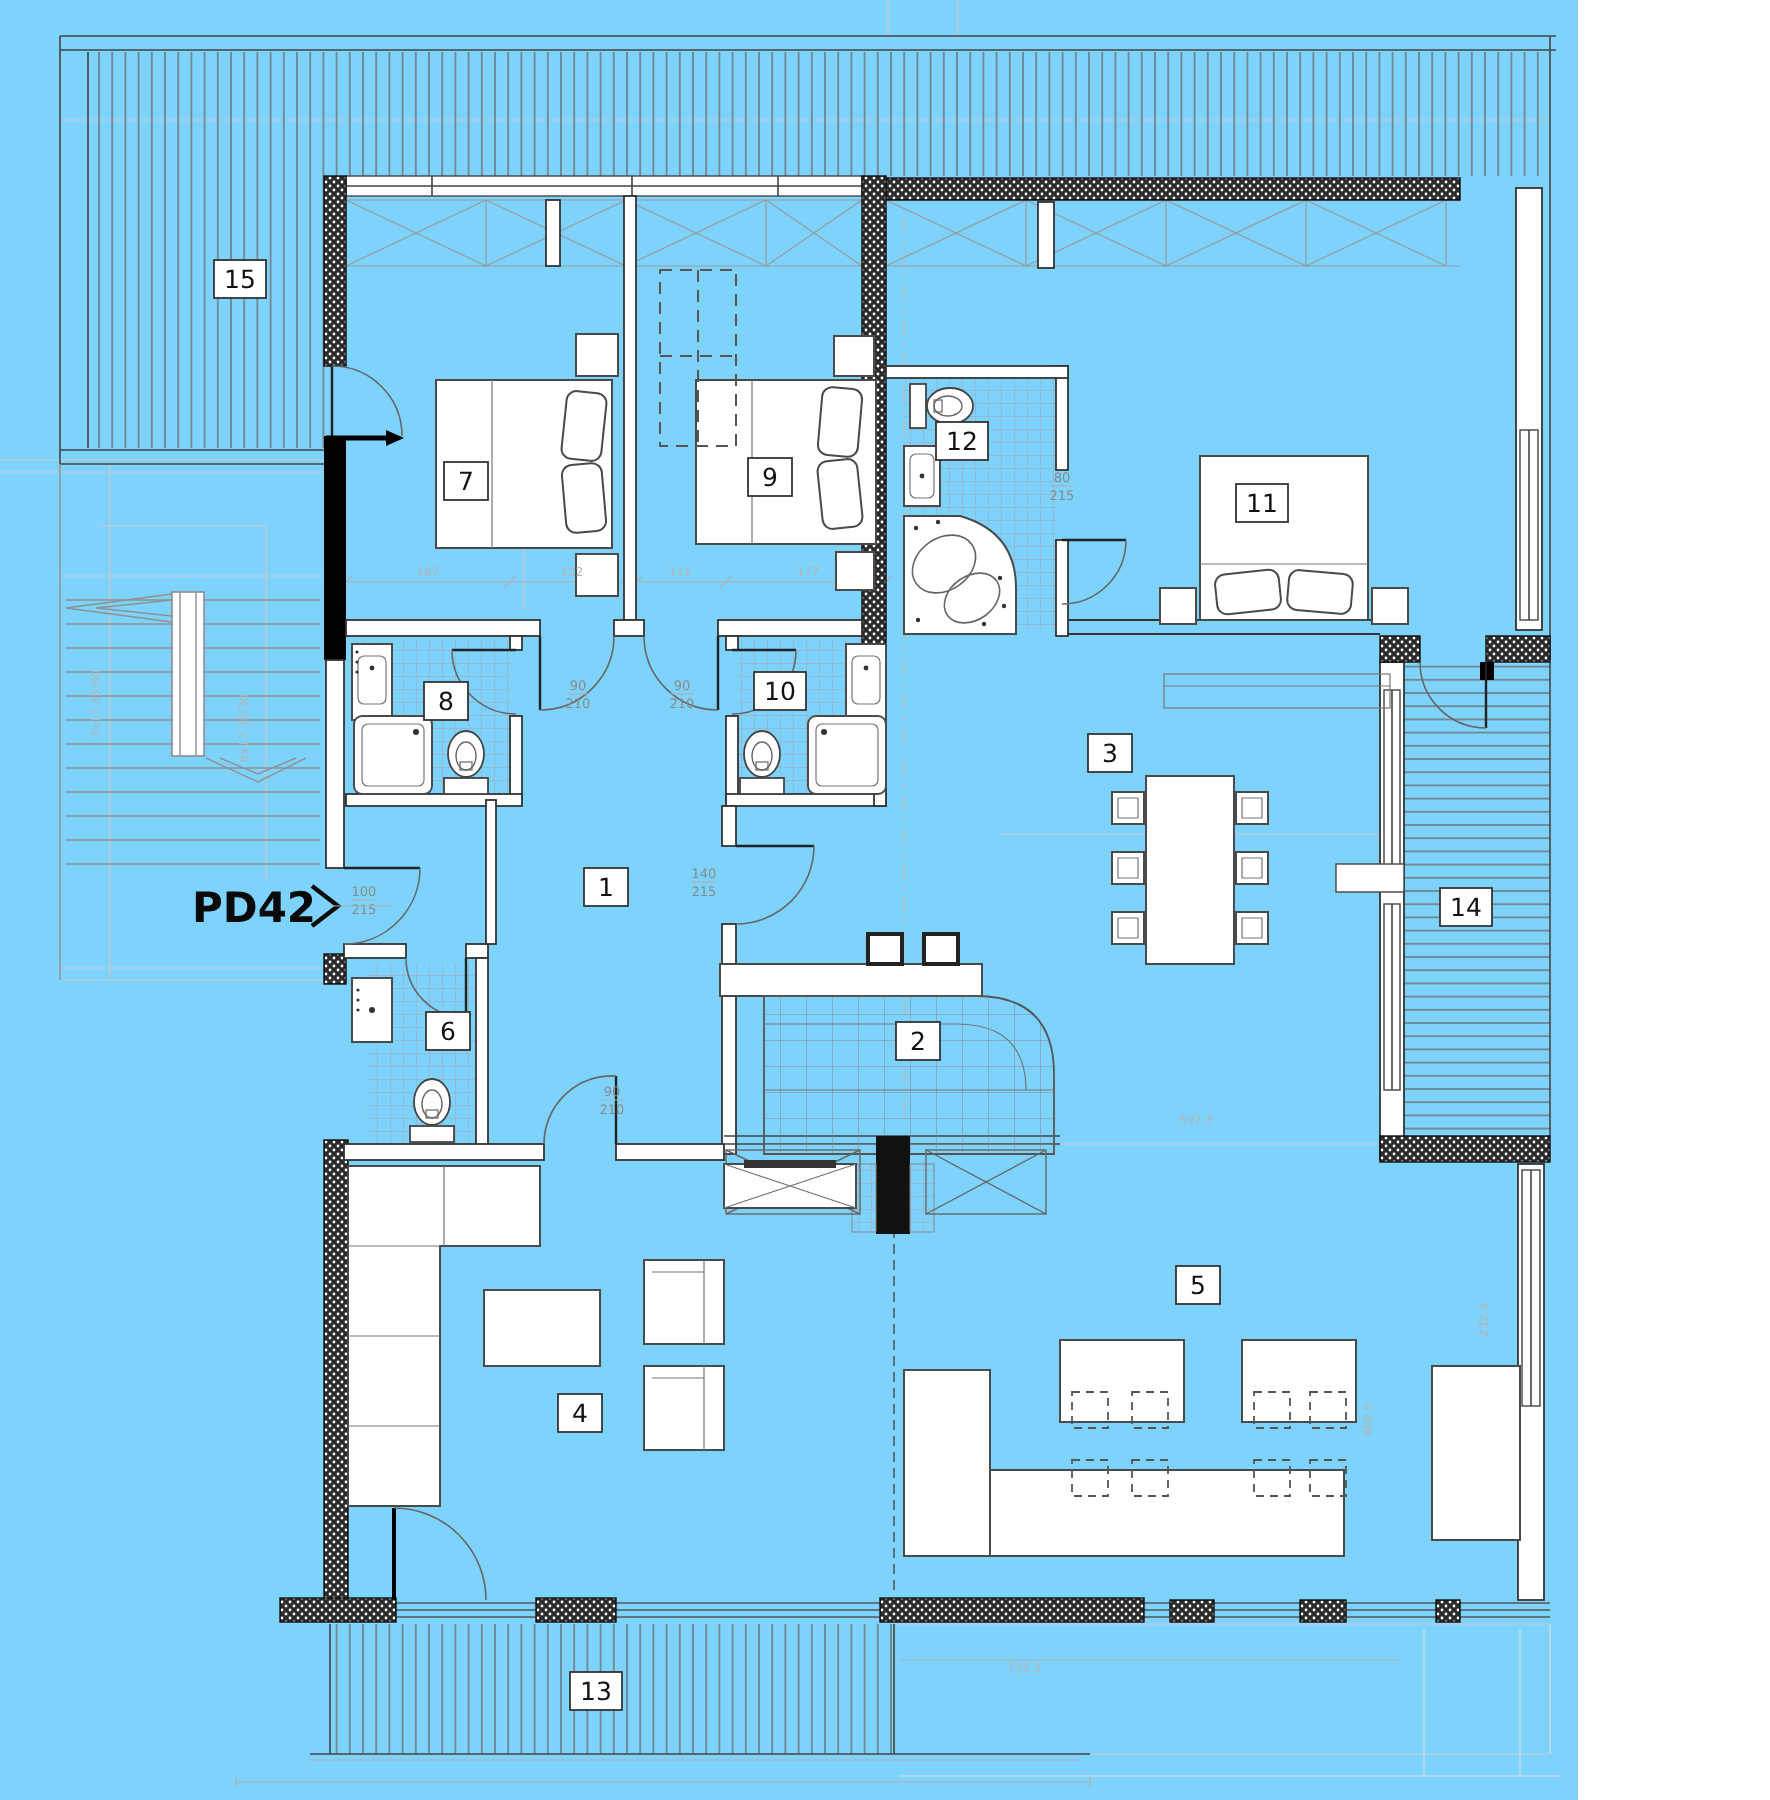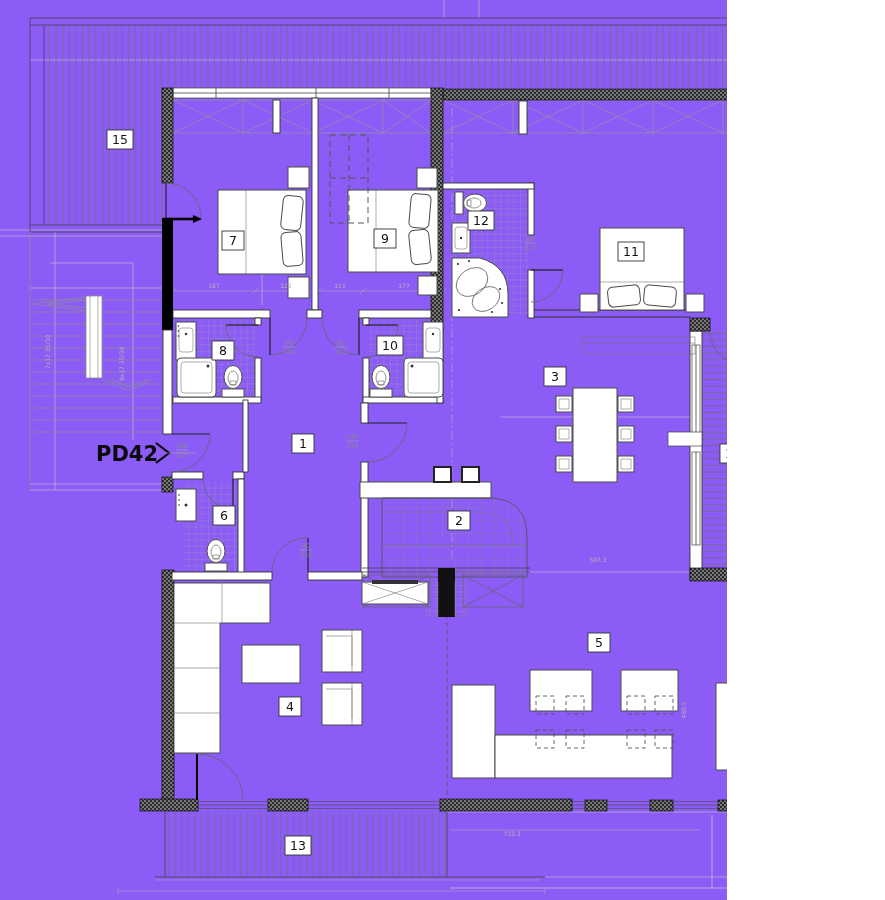--- a/index.html
+++ b/index.html
@@ -1,16 +1,16 @@
 <!DOCTYPE html>
 <html><head>
 <meta charset="utf-8">
 <style>
   html,body{margin:0;padding:0;background:#fff;}
-  #stage{position:relative;width:727px;height:900px;background:#8b5cf6;overflow:hidden;
+  #stage{position:relative;width:789px;height:900px;background:#7dd3fc;overflow:hidden;
          font-family:"DejaVu Sans",sans-serif;}
   svg{position:absolute;left:0;top:0;}
   text{font-family:"DejaVu Sans",sans-serif;fill:#222;}
   .roomnum{font-size:12.5px;fill:#111;text-anchor:middle;}
   .dimtxt{font-size:6.5px;fill:#8a8a8a;text-anchor:middle;}
   .dimfaint{font-size:6px;fill:#b5b5b5;text-anchor:middle;}
   .pdcode{font-size:21px;font-weight:bold;fill:#0a0a0a;}
   .thin{stroke:#444;stroke-width:.8;fill:none;}
   .faint{stroke:#c9c9c9;stroke-width:.6;fill:none;}
   .vfaint{stroke:#dedede;stroke-width:.6;fill:none;}

